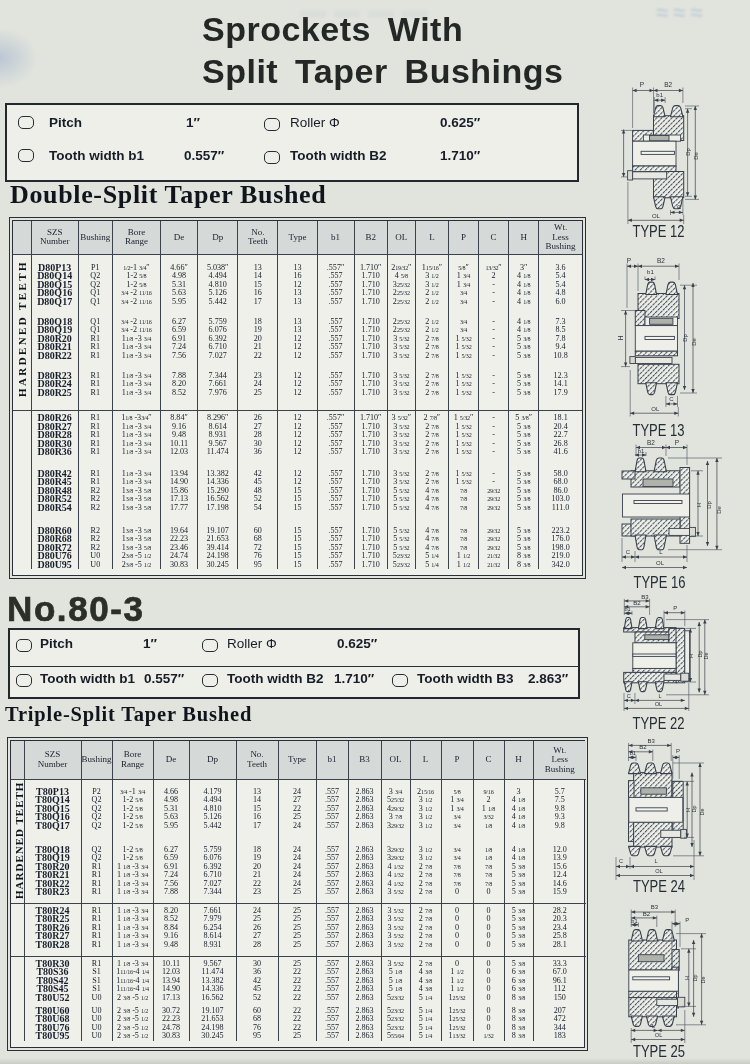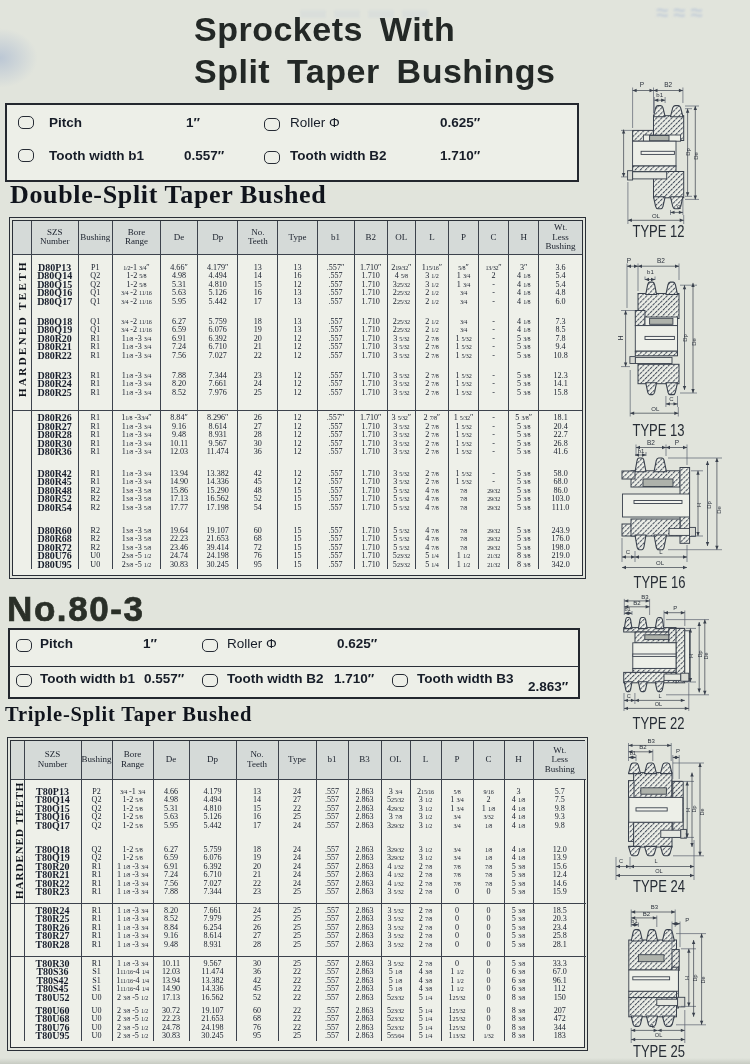--- a/index.html
+++ b/index.html
@@ -1,17 +1,17 @@
 <!DOCTYPE html>
 <html><head><meta charset="utf-8"><style>
 *{margin:0;padding:0;box-sizing:border-box}
 html,body{width:750px;height:1064px;overflow:hidden}
 body{font-family:"Liberation Sans",sans-serif;background:#e1e4dc;position:relative;color:#1c2230}
 .abs{position:absolute}
-.title{left:194px;top:8px;font-size:34px;font-weight:bold;color:#232826;letter-spacing:.5px;word-spacing:7px;line-height:42px;white-space:nowrap}
+.title{left:202px;top:8px;font-size:34px;font-weight:bold;color:#232826;letter-spacing:.5px;word-spacing:7px;line-height:42px;white-space:nowrap}
 .specbox{background:#edefe8;border:2px solid #23272e}
 .sb-row{position:absolute;left:0;width:100%;white-space:nowrap}
 .cb{display:inline-block;width:15.5px;height:12.5px;border:1.8px solid #272c35;border-radius:5px;background:transparent;vertical-align:-1px}
 .sb-lab{font-weight:bold;font-size:13.5px;color:#171d28}
 .sb-val{font-weight:bold;font-size:13.5px;color:#171d28}
 .hserif{font-family:"Liberation Serif",serif;font-weight:bold;font-size:21px;color:#10141c}
 .no80{font-size:35px;font-weight:bold;color:#2a2f28;letter-spacing:1.6px;-webkit-text-stroke:0.7px #2a2f28}
 .tblwrap{background:#eef0e9;border:1.2px solid #2a2f37;outline:1px solid #2a2f37;outline-offset:2px}
 table{border-collapse:collapse;table-layout:fixed;width:100%}
 td,th{padding:0;text-align:center;vertical-align:middle;border-right:1px solid #3c424c;overflow:visible;white-space:nowrap}
@@ -112,21 +112,21 @@
           <td></td>
           <td></td>
           <td></td>
         </tr>
 <tr class="d" style="height:8.5px">
           <td></td>
           <td class="szs">D80P13</td>
           <td>P1</td>
           <td><v>1/2</v>-1 <v>3/4</v>″</td>
           <td>4.66″</td>
-          <td>4.179″</td>
+          <td>5.038″</td>
           <td>13</td>
           <td>13</td>
           <td>.557″</td>
           <td>1.710″</td>
           <td>2<v>19/32</v>″</td>
           <td>1<v>15/16</v>″</td>
           <td><v>5/8</v>″</td>
           <td><v>13/32</v>″</td>
           <td>3″</td>
           <td>3.6</td>
@@ -374,21 +374,21 @@
           <td>7.976</td>
           <td>25</td>
           <td>12</td>
           <td>.557</td>
           <td>1.710</td>
           <td>3 <v>5/32</v></td>
           <td>2 <v>7/8</v></td>
           <td>1 <v>5/32</v></td>
           <td>-</td>
           <td>5 <v>3/8</v></td>
-          <td>15.8</td>
+          <td>17.9</td>
         </tr>
 <tr style="height:13px">
           <td style="border-bottom:1px solid #3c424c"></td>
           <td style="border-bottom:1px solid #3c424c"></td>
           <td style="border-bottom:1px solid #3c424c"></td>
           <td style="border-bottom:1px solid #3c424c"></td>
           <td style="border-bottom:1px solid #3c424c"></td>
           <td style="border-bottom:1px solid #3c424c"></td>
           <td style="border-bottom:1px solid #3c424c"></td>
           <td style="border-bottom:1px solid #3c424c"></td>
@@ -644,21 +644,21 @@
           <td>19.107</td>
           <td>60</td>
           <td>15</td>
           <td>.557</td>
           <td>1.710</td>
           <td>5 <v>5/32</v></td>
           <td>4 <v>7/8</v></td>
           <td><v>7/8</v></td>
           <td><v>29/32</v></td>
           <td>5 <v>3/8</v></td>
-          <td>243.9</td>
+          <td>223.2</td>
         </tr>
 <tr class="d" style="height:8.5px">
           <td></td>
           <td class="szs">D80R68</td>
           <td>R2</td>
           <td>1<v>3/8</v> -3 <v>5/8</v></td>
           <td>22.23</td>
           <td>21.653</td>
           <td>68</td>
           <td>15</td>
@@ -748,21 +748,21 @@
 
 <div class="abs sb-row" style="top:671px;left:0">
  <span class="abs cb" style="left:16px;top:3px"></span>
  <span class="abs sb-lab" style="left:40px;top:0">Tooth width b1</span>
  <span class="abs sb-val" style="left:144px;top:0">0.557″</span>
  <span class="abs cb" style="left:202px;top:3px"></span>
  <span class="abs sb-lab" style="left:227px;top:0">Tooth width B2</span>
  <span class="abs sb-val" style="left:334px;top:0">1.710″</span>
  <span class="abs cb" style="left:392px;top:3px"></span>
  <span class="abs sb-lab" style="left:417px;top:0">Tooth width B3</span>
- <span class="abs sb-val" style="left:528px;top:8px">2.863″</span>
+ <span class="abs sb-val" style="left:528px;top:0">2.863″</span>
 </div>
 
 <div class="abs hserif" style="left:5px;top:703px;font-size:20.5px;letter-spacing:0.8px">Triple-Split Taper Bushed</div>
 
 <div class="abs tblwrap" style="left:10px;top:740px;width:575px;height:308px">
 <table>
       <colgroup>
 <col style="width:13px">
 <col style="width:57px">
 <col style="width:31px">
@@ -1078,21 +1078,21 @@
           <td>7.661</td>
           <td>24</td>
           <td>25</td>
           <td>.557</td>
           <td>2.863</td>
           <td>3 <v>5/32</v></td>
           <td>2 <v>7/8</v></td>
           <td>0</td>
           <td>0</td>
           <td>5 <v>3/8</v></td>
-          <td>18.5</td>
+          <td>28.2</td>
         </tr>
 <tr class="d" style="height:8.5px">
           <td></td>
           <td class="szs">T80R25</td>
           <td>R1</td>
           <td>1 <v>1/8</v> -3 <v>3/4</v></td>
           <td>8.52</td>
           <td>7.979</td>
           <td>25</td>
           <td>25</td>

